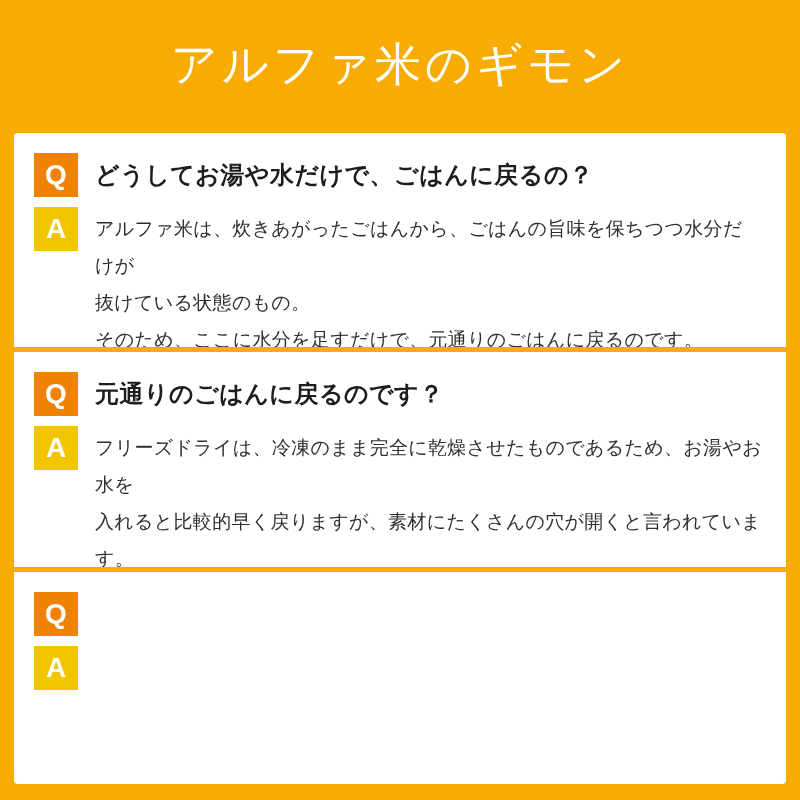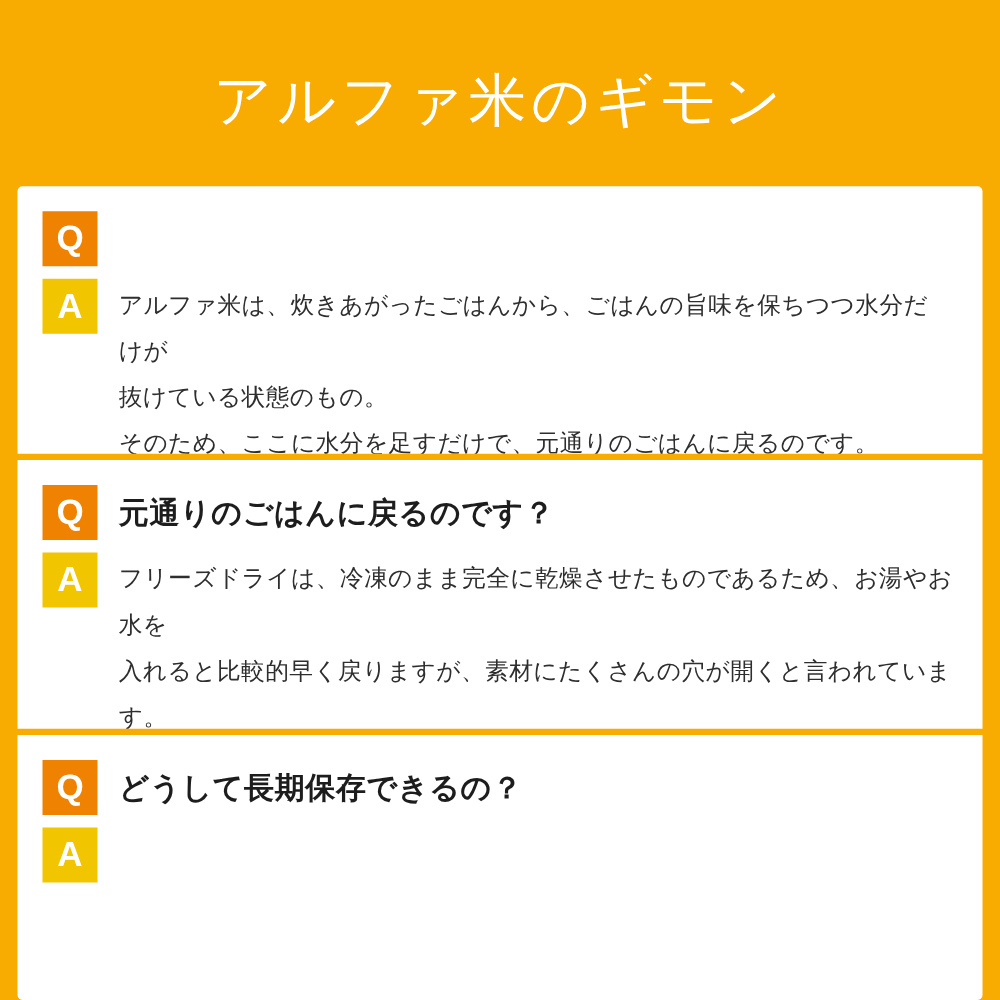--- a/index.html
+++ b/index.html
@@ -11,21 +11,20 @@
   }
   body {
     background: #F8AB00;
     font-family: "Liberation Sans", "DejaVu Sans", sans-serif;
   }
   .page {
     width: 800px;
     height: 800px;
     display: flex;
     flex-direction: column;
-    justify-content: flex-end;
   }
   
   .header {
     height: 133px;
     display: flex;
     align-items: center;
     justify-content: center;
   }
   .page-title {
     color: #FFFFFF;
@@ -99,20 +98,21 @@
 
   <div class="header">
     <div class="page-title">アルファ米のギモン</div>
   </div>
 
   <div class="faq-panel">
 
     <section class="qa-card h1">
       <div class="q-row">
         <span class="badge q">Q</span>
+        <span class="q-text">どうしてお湯や水だけで、ごはんに戻るの？</span>
       </div>
       <div class="a-row">
         <span class="badge a">A</span>
         <span class="a-text">アルファ米は、炊きあがったごはんから、ごはんの旨味を保ちつつ水分だけが
 抜けている状態のもの。
 そのため、ここに水分を足すだけで、元通りのごはんに戻るのです。</span>
       </div>
     </section>
 
     <section class="qa-card h2">
@@ -125,21 +125,20 @@
         <span class="a-text">フリーズドライは、冷凍のまま完全に乾燥させたものであるため、お湯やお水を
 入れると比較的早く戻りますが、素材にたくさんの穴が開くと言われています。
 一方アルファ米は、素材の構造を崩すことなく乾燥させることで、水分やお湯で
 戻したとき、ごはんのもっちりした食感と噛みごたえが楽しめます。</span>
       </div>
     </section>
 
     <section class="qa-card h3">
       <div class="q-row">
         <span class="badge q">Q</span>
-        <span class="q-text">どうして長期保存できるの？</span>
       </div>
       <div class="a-row">
         <span class="badge a">A</span>
       </div>
     </section>
 
   </div>
 </div>
 
 </body></html>

